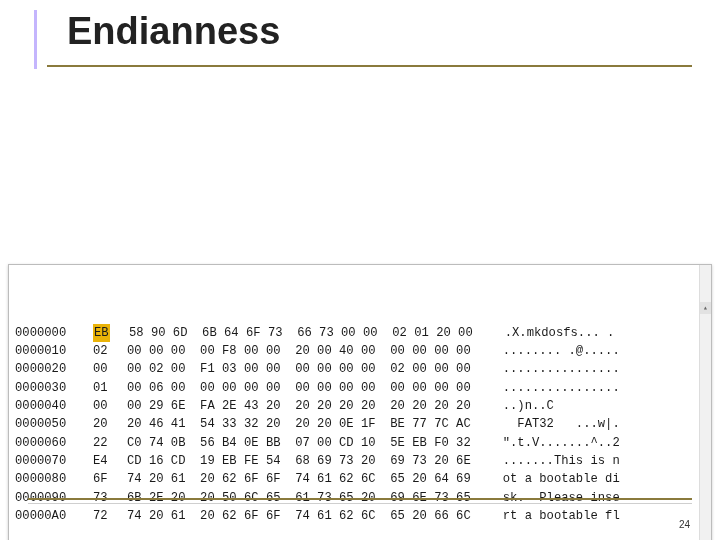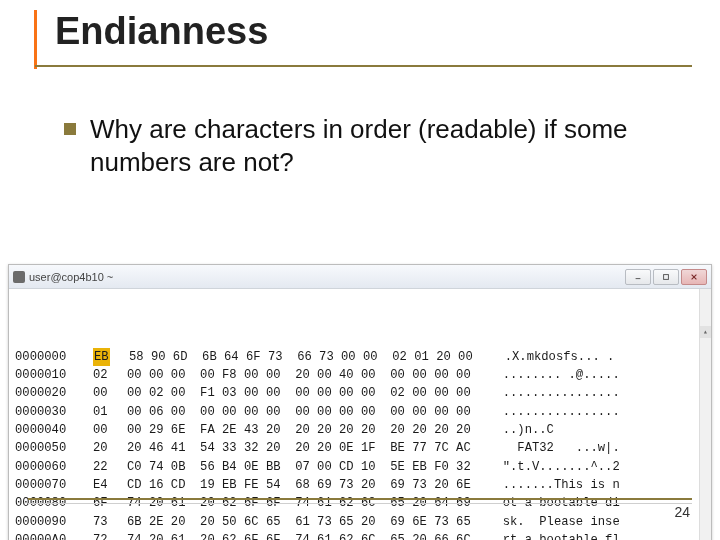--- a/index.html
+++ b/index.html
@@ -12,22 +12,22 @@
     position: relative;
     overflow: hidden;
   }
   .slide {
     width: 720px;
     height: 540px;
     padding: 12px 28px 0 28px;
     position: relative;
   }
   .title-wrap {
-    border-left: 3px solid #f97316;
-    padding-left: 18px;
+    border-left: 3px solid #c4b5fd;
+    padding-left: 30px;
     padding-bottom: 2px;
     margin-left: 6px;
   }
   .title-line {
     border-bottom: 2px solid #8a7a3c;
     padding-bottom: 12px;
     margin-left: -20px;
     padding-left: 20px;
     margin-top: -2px;
   }
@@ -142,67 +142,38 @@
   }
   .footer-line2 {
     position: absolute;
     left: 28px; right: 28px;
     bottom: 36px;
     border-top: 1px solid #cfcfcf;
   }
   .pagenum {
     position: absolute;
     right: 30px;
-    bottom: 20px;
-    font-size: 14px;
+    bottom: 10px;
+    font-size: 10px;
     color: #333;
   }
 </style>
 </head>
 <body>
 
 <div class="slide">
 
   <div class="title-wrap">
     <div class="title-line">
       <h1 class="slide-title">Endianness</h1>
     </div>
   </div>
 
-  <div class="body">
-    <div class="bullet-row">
-      <div class="bullet"></div>
-      <div class="bullet-text">Why are characters in order (readable) if some numbers are not?</div>
-    </div>
-  </div>
 
   <div class="hex-window">
-    <div class="win-titlebar">
-      <div class="win-left">
-        <div class="win-icon"></div>
-        <span>user@cop4b10 ~</span>
-      </div>
-      <div class="win-btns">
-        <div class="win-btn">
-          <svg viewBox="0 0 10 10">
-              <line x1="2" y1="7" x2="8" y2="7" stroke="#555" stroke-width="1.2"></line>
-            </svg>
-        </div>
-        <div class="win-btn">
-          <svg viewBox="0 0 10 10">
-              <rect x="2" y="2" width="6" height="6" fill="none" stroke="#555" stroke-width="1.2"></rect>
-            </svg>
-        </div>
-        <div class="win-btn close">
-          <svg viewBox="0 0 10 10">
-              <path d="M2 2 L8 8 M8 2 L2 8" stroke="#7a2b2b" stroke-width="1.4"></path>
-            </svg>
-        </div>
-      </div>
-    </div>
     <div class="hex-area">
       <div class="scrollbar">
         <div class="scroll-arrow">▴</div>
       </div>
       <div id="hex-rows"><div class="hex-row"><span class="col-off">0000000</span><span class="hl-first">EB</span><span class="col-hex"> 58 90 6D  6B 64 6F 73  66 73 00 00  02 01 20 00</span><span class="col-asc">.X.mkdosfs... .</span></div><div class="hex-row"><span class="col-off">0000010</span><span>02</span><span class="col-hex"> 00 00 00  00 F8 00 00  20 00 40 00  00 00 00 00</span><span class="col-asc">........ .@.....</span></div><div class="hex-row"><span class="col-off">0000020</span><span>00</span><span class="col-hex"> 00 02 00  F1 03 00 00  00 00 00 00  02 00 00 00</span><span class="col-asc">................</span></div><div class="hex-row"><span class="col-off">0000030</span><span>01</span><span class="col-hex"> 00 06 00  00 00 00 00  00 00 00 00  00 00 00 00</span><span class="col-asc">................</span></div><div class="hex-row"><span class="col-off">0000040</span><span>00</span><span class="col-hex"> 00 29 6E  FA 2E 43 20  20 20 20 20  20 20 20 20</span><span class="col-asc">..)n..C         </span></div><div class="hex-row"><span class="col-off">0000050</span><span>20</span><span class="col-hex"> 20 46 41  54 33 32 20  20 20 0E 1F  BE 77 7C AC</span><span class="col-asc">  FAT32   ...w|.</span></div><div class="hex-row"><span class="col-off">0000060</span><span>22</span><span class="col-hex"> C0 74 0B  56 B4 0E BB  07 00 CD 10  5E EB F0 32</span><span class="col-asc">".t.V.......^..2</span></div><div class="hex-row"><span class="col-off">0000070</span><span>E4</span><span class="col-hex"> CD 16 CD  19 EB FE 54  68 69 73 20  69 73 20 6E</span><span class="col-asc">.......This is n</span></div><div class="hex-row"><span class="col-off">0000080</span><span>6F</span><span class="col-hex"> 74 20 61  20 62 6F 6F  74 61 62 6C  65 20 64 69</span><span class="col-asc">ot a bootable di</span></div><div class="hex-row"><span class="col-off">0000090</span><span>73</span><span class="col-hex"> 6B 2E 20  20 50 6C 65  61 73 65 20  69 6E 73 65</span><span class="col-asc">sk.  Please inse</span></div><div class="hex-row"><span class="col-off">00000A0</span><span>72</span><span class="col-hex"> 74 20 61  20 62 6F 6F  74 61 62 6C  65 20 66 6C</span><span class="col-asc">rt a bootable fl</span></div></div>
     </div>
   </div>
 
   <div class="footer-line"></div>
   <div class="footer-line2"></div>

